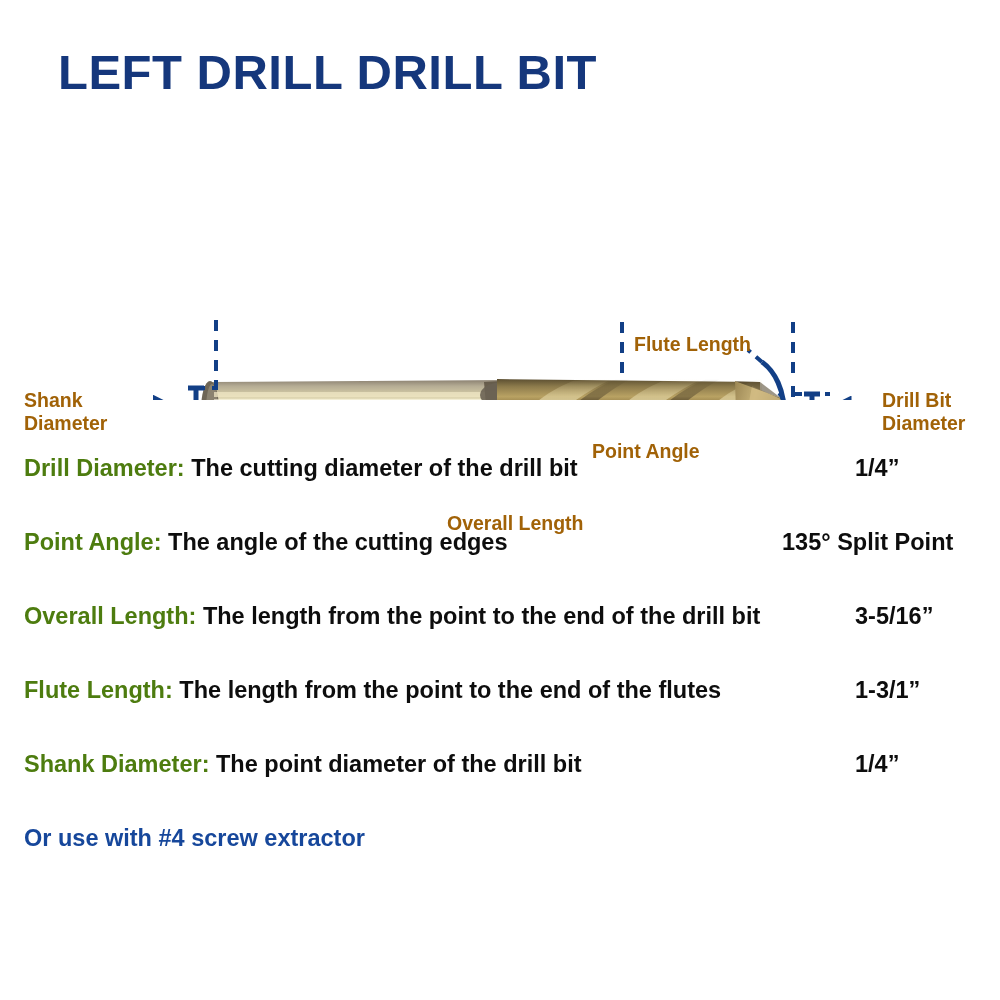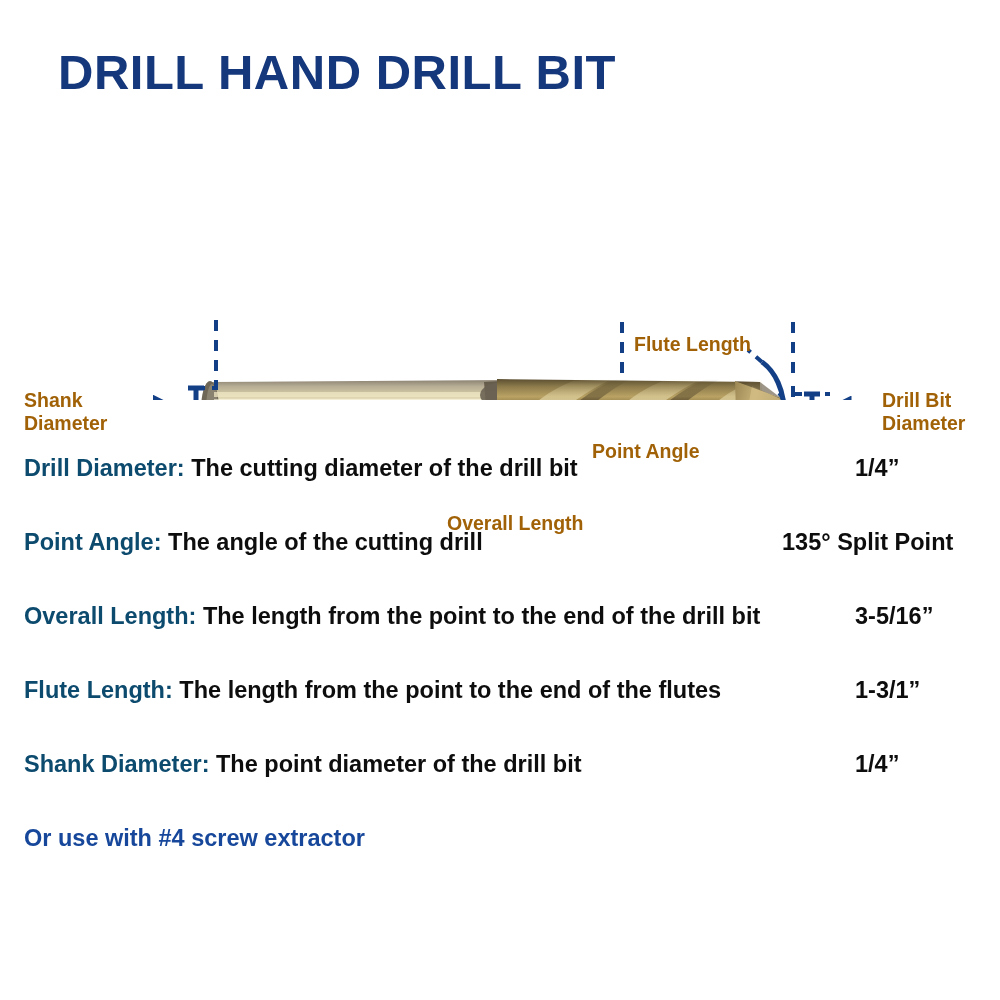--- a/index.html
+++ b/index.html
@@ -77,21 +77,21 @@
   .spec-line {
     position: absolute;
     left: 24px;
     top: 0;
     white-space: nowrap;
     font-size: 23.5px;
     font-weight: bold;
     font-family: "Liberation Sans", sans-serif;
   }
   .spec-term {
-    color: #0c4a6e;
+    color: #4d7c0f;
     text-align: center;
   }
   .spec-desc {
     color: #0d0d0d;
   }
   .spec-value {
     position: absolute;
     top: 0;
     font-size: 23.5px;
     font-weight: bold;
@@ -108,21 +108,21 @@
     color: #16479b;
     white-space: nowrap;
     font-family: "Liberation Sans", sans-serif;
   }
 </style>
 </head>
 <body>
 
 <div class="page">
 
-  <div class="title">DRILL HAND DRILL BIT</div>
+  <div class="title">LEFT DRILL DRILL BIT</div>
 
   <div class="diagram">
 
     <svg width="1000" height="250" viewBox="0 0 1000 250">
       <defs>
 
         <linearGradient id="shankGrad" x1="0" y1="0" x2="0" y2="1">
           <stop offset="0%" stop-color="#8c8272"></stop>
           <stop offset="10%" stop-color="#b5ac94"></stop>
           <stop offset="26%" stop-color="#d8cfa8"></stop>
@@ -282,21 +282,21 @@
 
     <div class="diag-label lbl-overall">Overall Length</div>
   </div>
 
   <div class="specs" id="spec-list">
       <div class="spec-row">
         <div class="spec-line"><span class="spec-term">Drill Diameter:</span><span class="spec-desc"> The cutting diameter of the drill bit</span></div>
         <div class="spec-value" style="left: 855px;">1/4”</div>
       </div>
       <div class="spec-row">
-        <div class="spec-line"><span class="spec-term">Point Angle:</span><span class="spec-desc"> The angle of the cutting drill</span></div>
+        <div class="spec-line"><span class="spec-term">Point Angle:</span><span class="spec-desc"> The angle of the cutting edges</span></div>
         <div class="spec-value" style="left: 782px;">135° Split Point</div>
       </div>
       <div class="spec-row">
         <div class="spec-line"><span class="spec-term">Overall Length:</span><span class="spec-desc"> The length from the point to the end of the drill bit</span></div>
         <div class="spec-value" style="left: 855px;">3-5/16”</div>
       </div>
       <div class="spec-row">
         <div class="spec-line"><span class="spec-term">Flute Length:</span><span class="spec-desc"> The length from the point to the end of the flutes</span></div>
         <div class="spec-value" style="left: 855px;">1-3/1”</div>
       </div>

